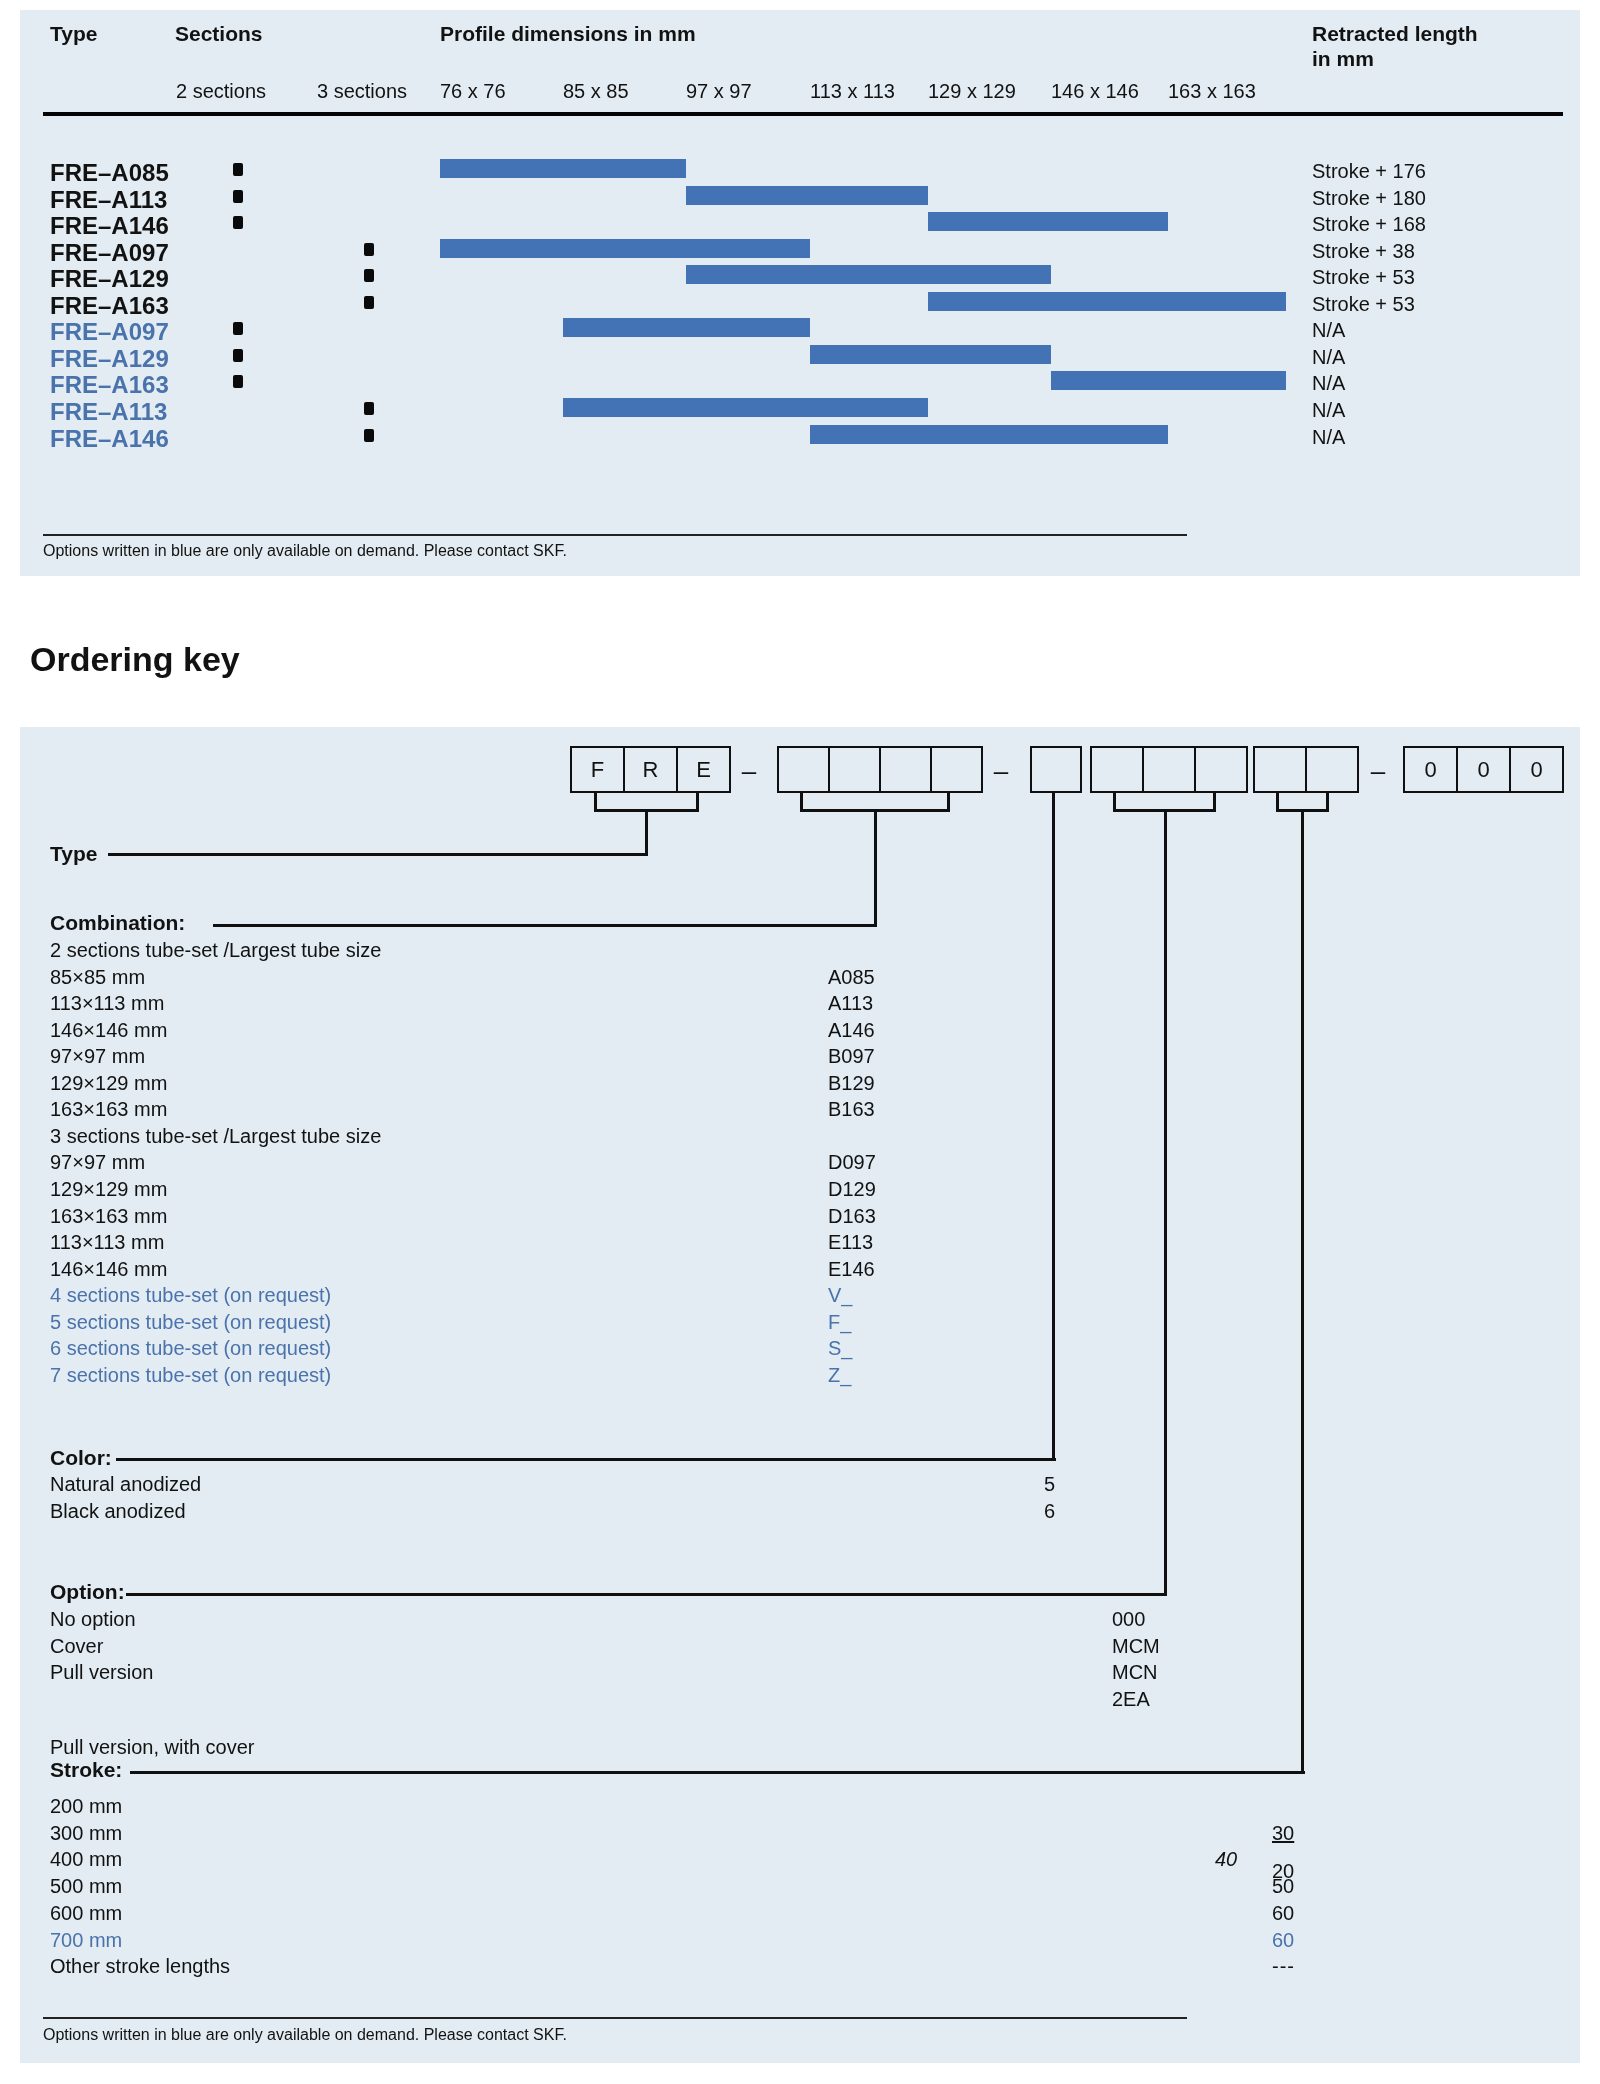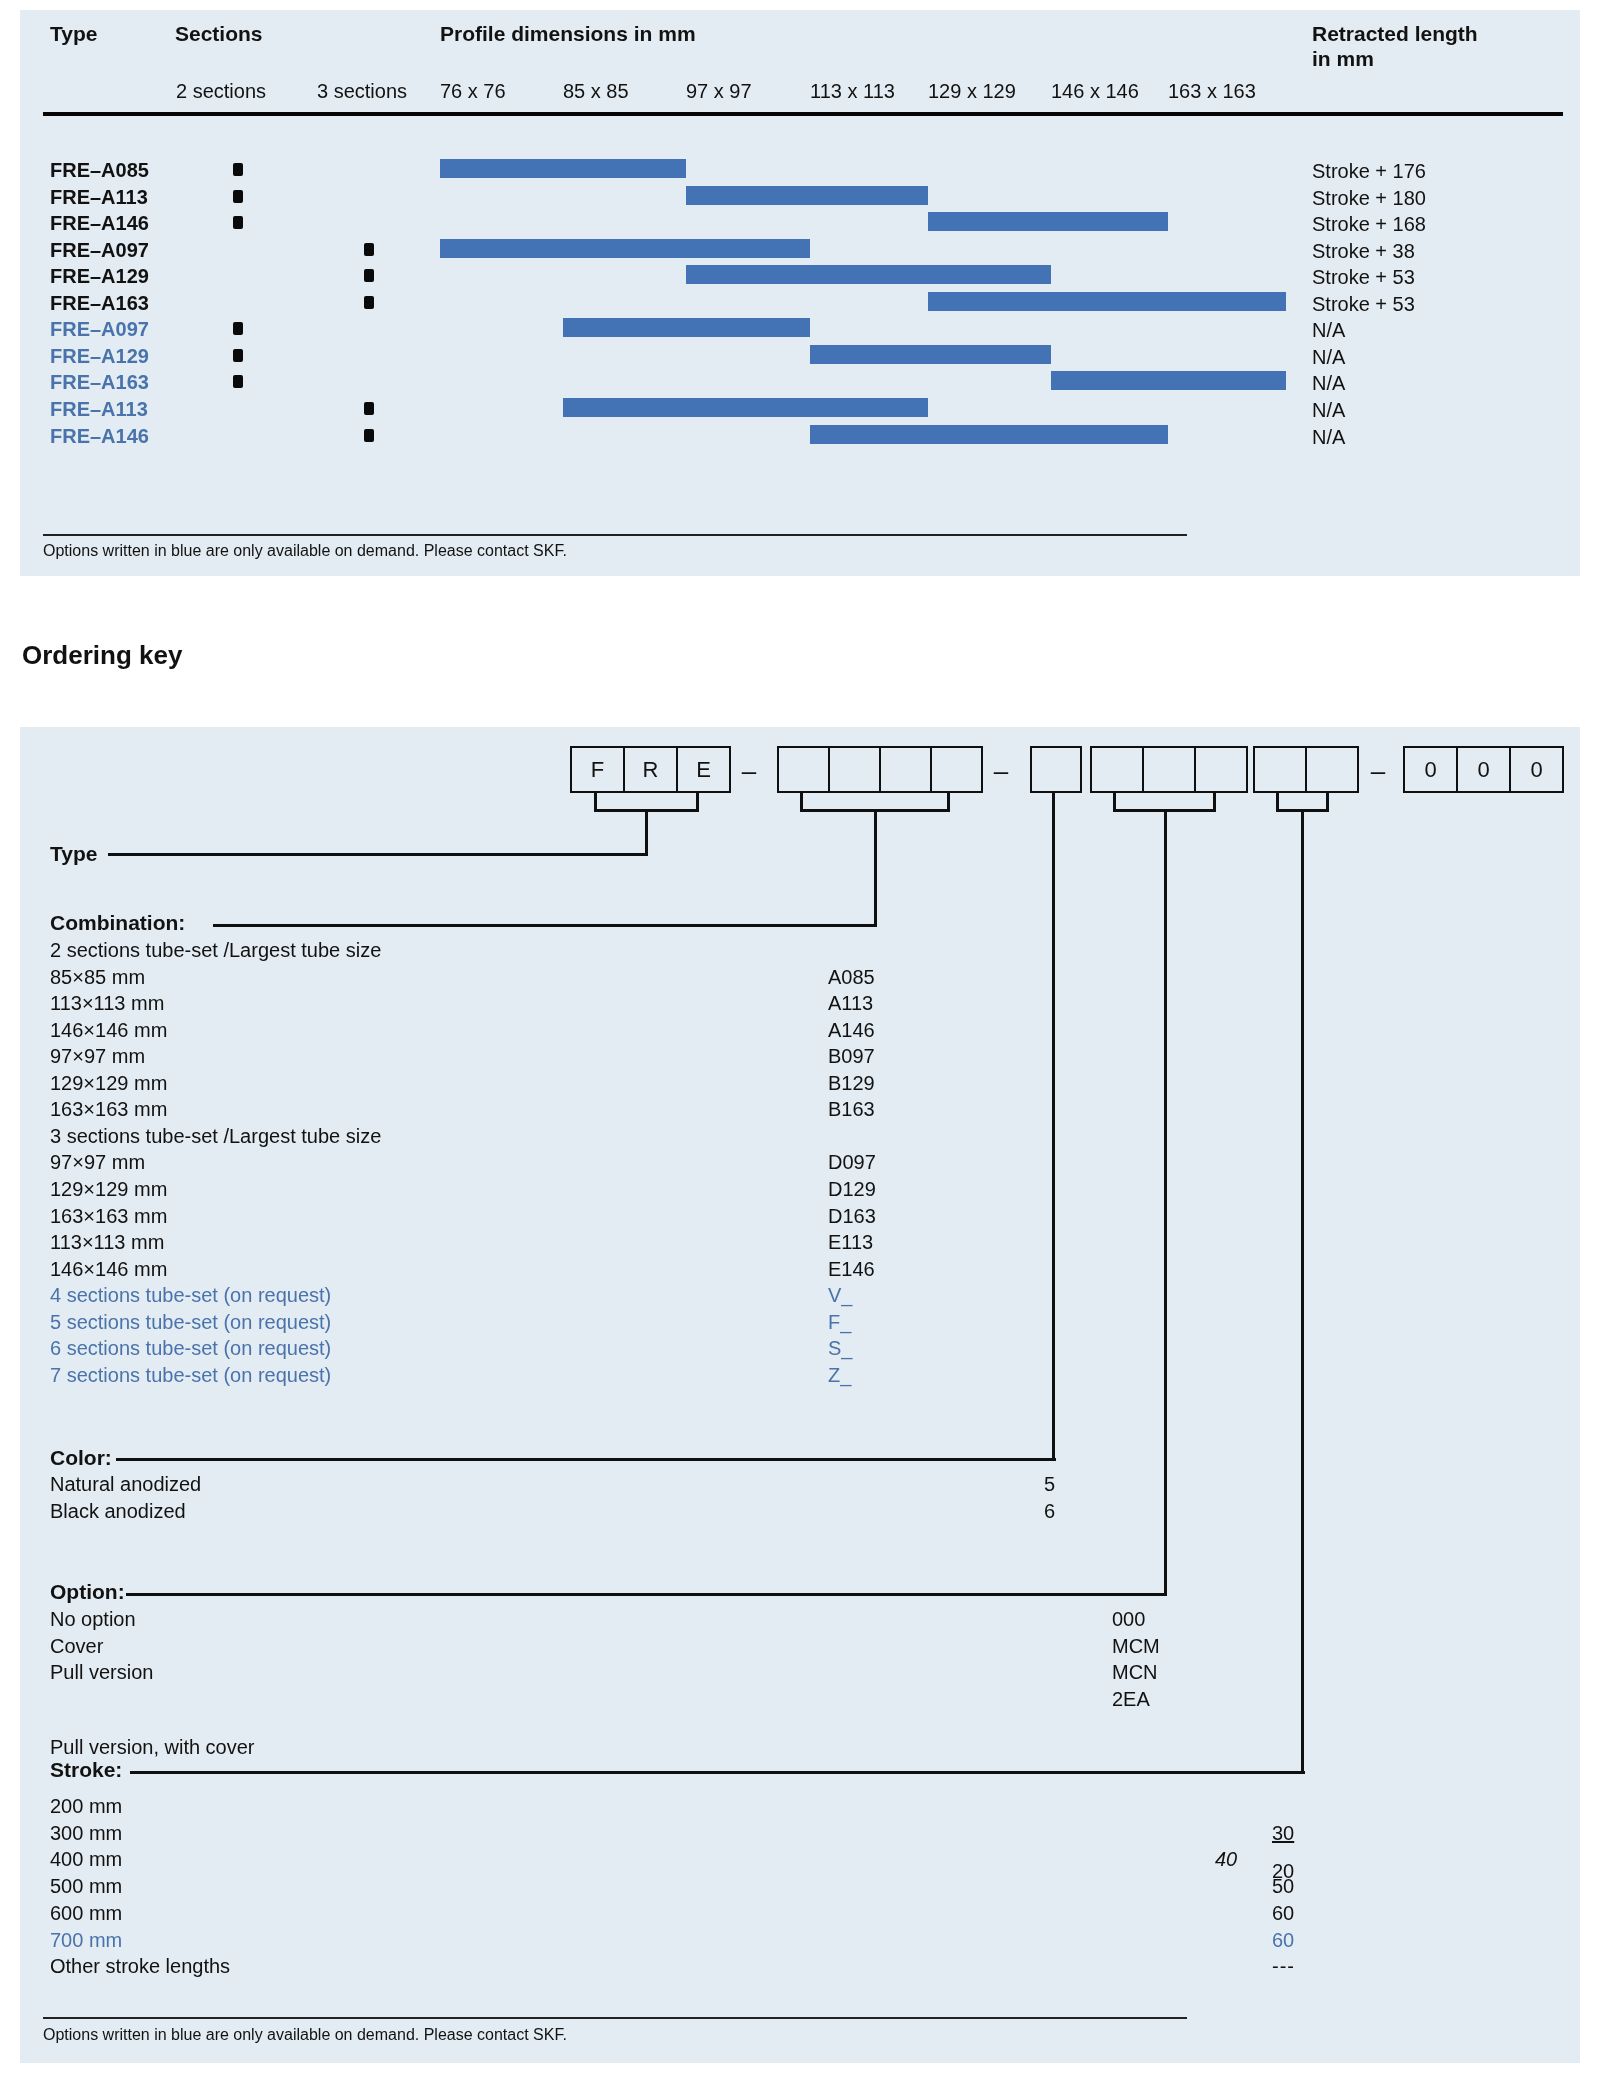--- a/index.html
+++ b/index.html
@@ -2,26 +2,26 @@
 <html><head>
 <meta charset="utf-8">
 <style>
   html,body{margin:0;padding:0;background:#ffffff;}
   #page{position:relative;width:1600px;height:2084px;background:#ffffff;
         font-family:"Liberation Sans", sans-serif;color:#121212;overflow:hidden;}
   .abs{position:absolute;}
   .panel{position:absolute;background:#e3ecf2;}
   .th{font-size:21px;font-weight:700;line-height:1.18;white-space:nowrap;}
   .sub{font-size:20px;font-weight:400;white-space:nowrap;}
-  .rowlabel{font-size:20px;font-weight:700;white-space:nowrap;}
+  .rowlabel{font-size:24px;font-weight:700;white-space:nowrap;}
   .cell{font-size:20px;font-weight:400;white-space:nowrap;}
   .li{font-size:20px;font-weight:400;white-space:nowrap;}
   .seclabel{font-size:21px;font-weight:700;white-space:nowrap;}
   .note{font-size:16px;font-weight:400;white-space:nowrap;}
-  .h1{font-size:26px;font-weight:700;white-space:nowrap;}
+  .h1{font-size:34px;font-weight:700;white-space:nowrap;margin-left:8px;}
   .blue{color:#4a73ac;}
   .bar{position:absolute;background:#4372b5;}
   .marker{position:absolute;width:10px;height:13px;background:#0a0a0a;border-radius:2px;}
   .hline{position:absolute;background:#101010;height:3px;}
   .vline{position:absolute;background:#101010;width:3px;}
   .thickline{position:absolute;background:#050505;height:4px;}
   .thinline{position:absolute;background:#222;height:2px;}
   .boxgroup{position:absolute;display:flex;border:2px solid #101010;background:transparent;}
   .boxcell{height:43px;display:flex;align-items:center;justify-content:center;
            font-size:22px;font-weight:400;border-left:2px solid #101010;}

